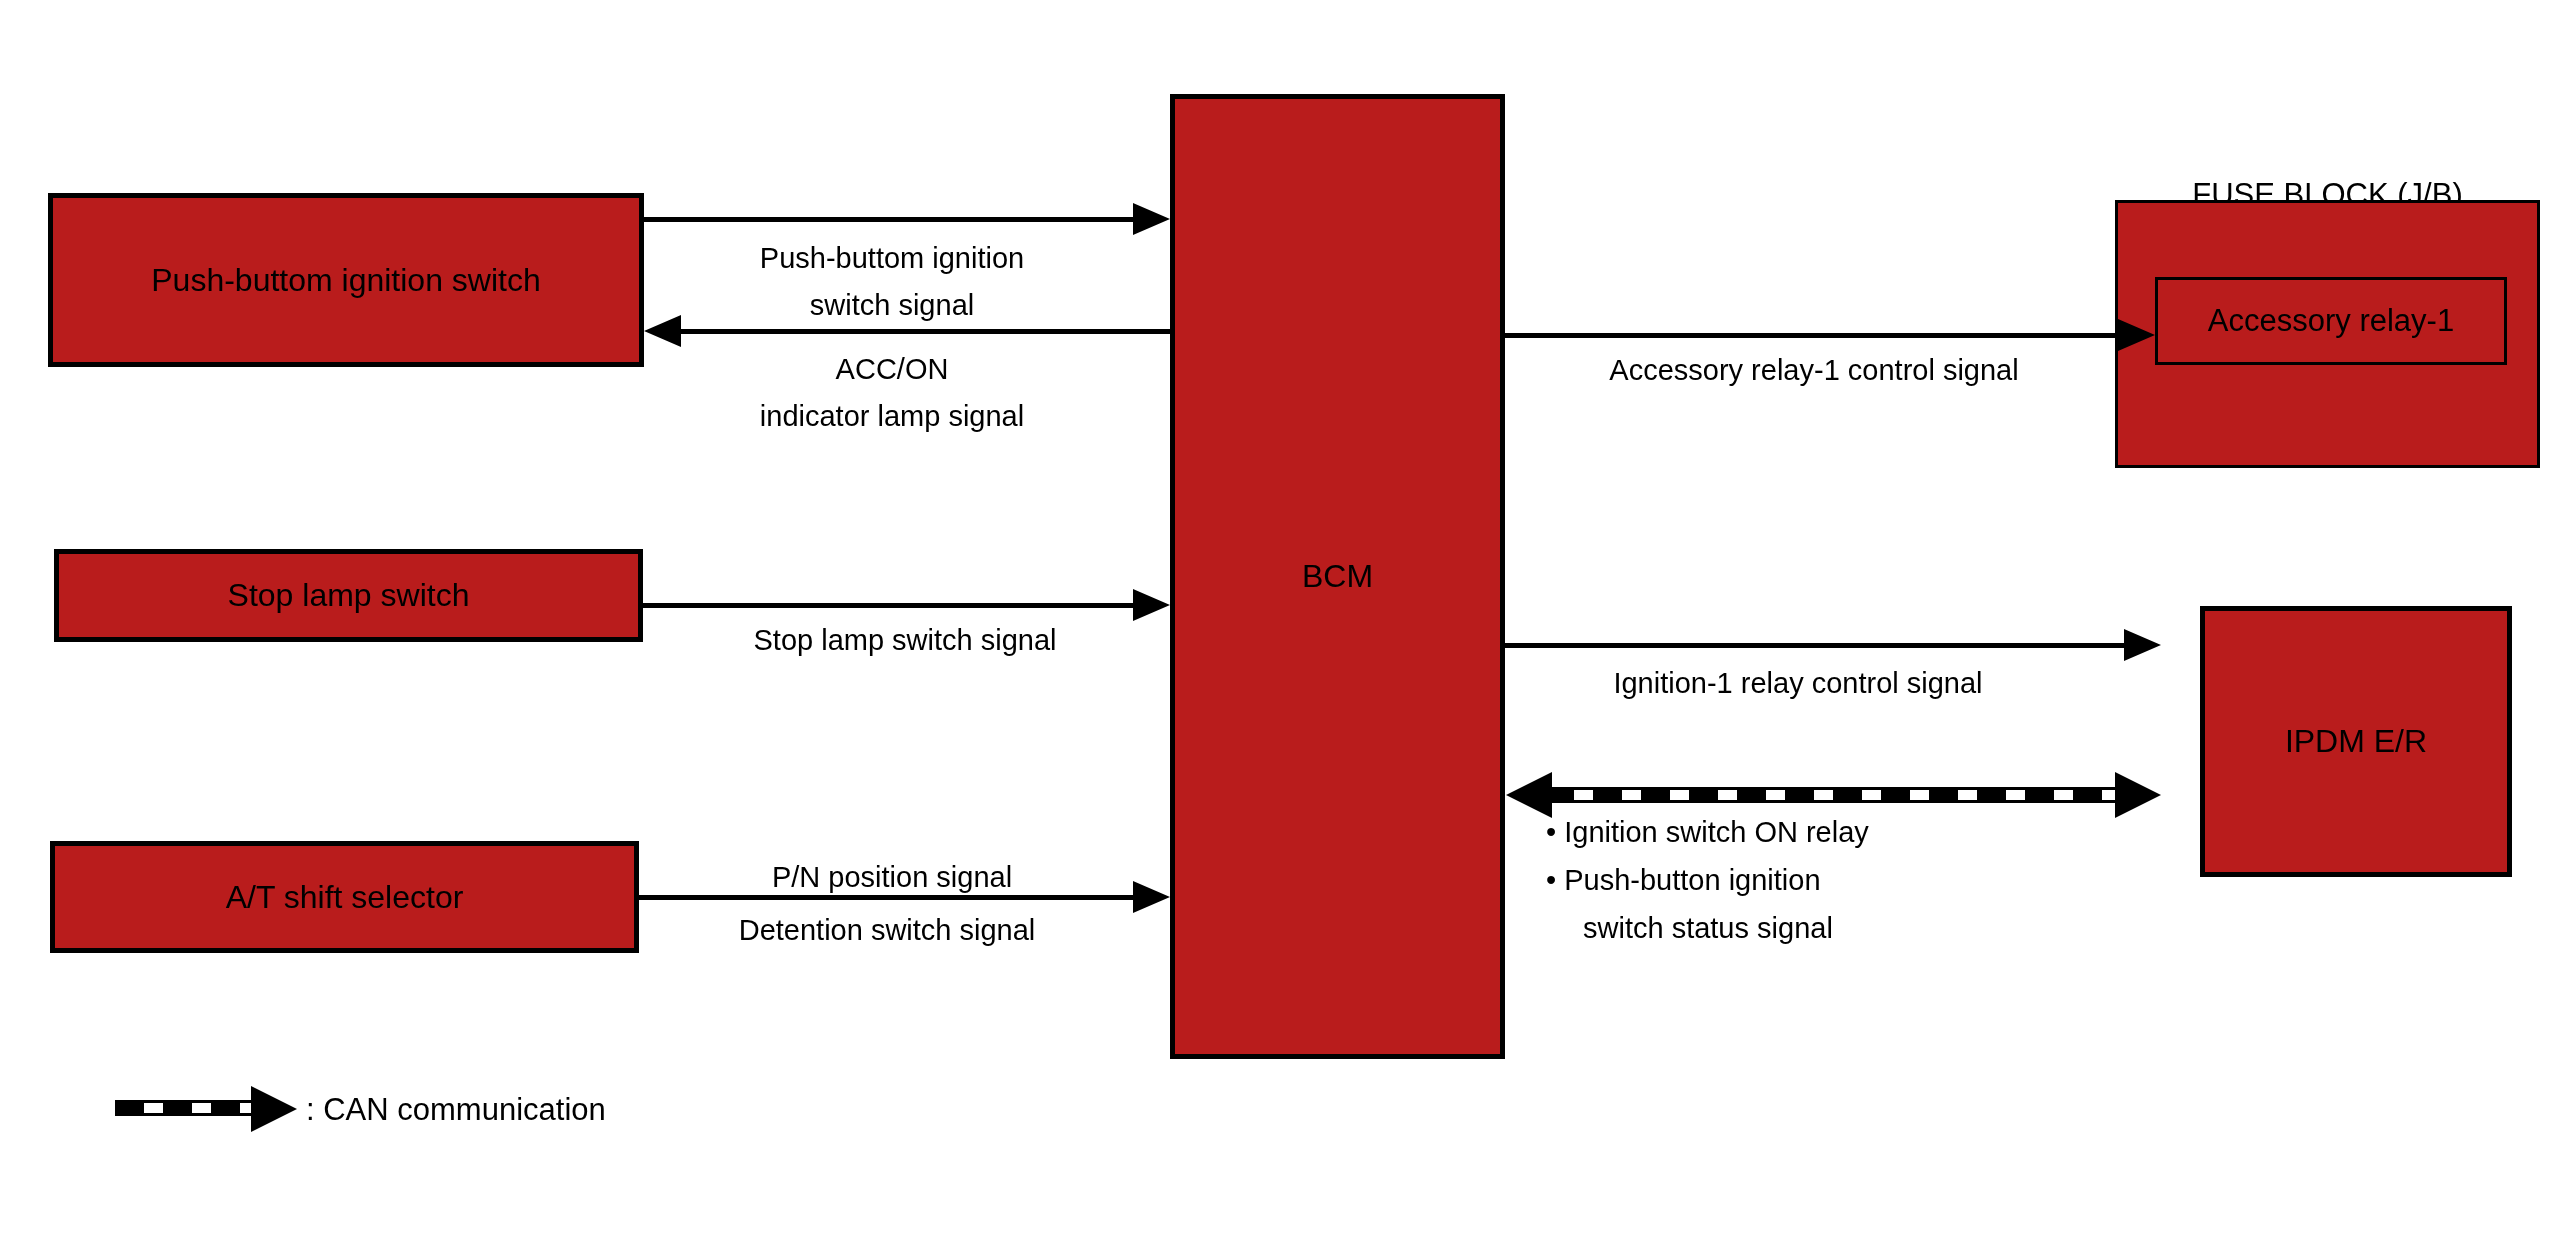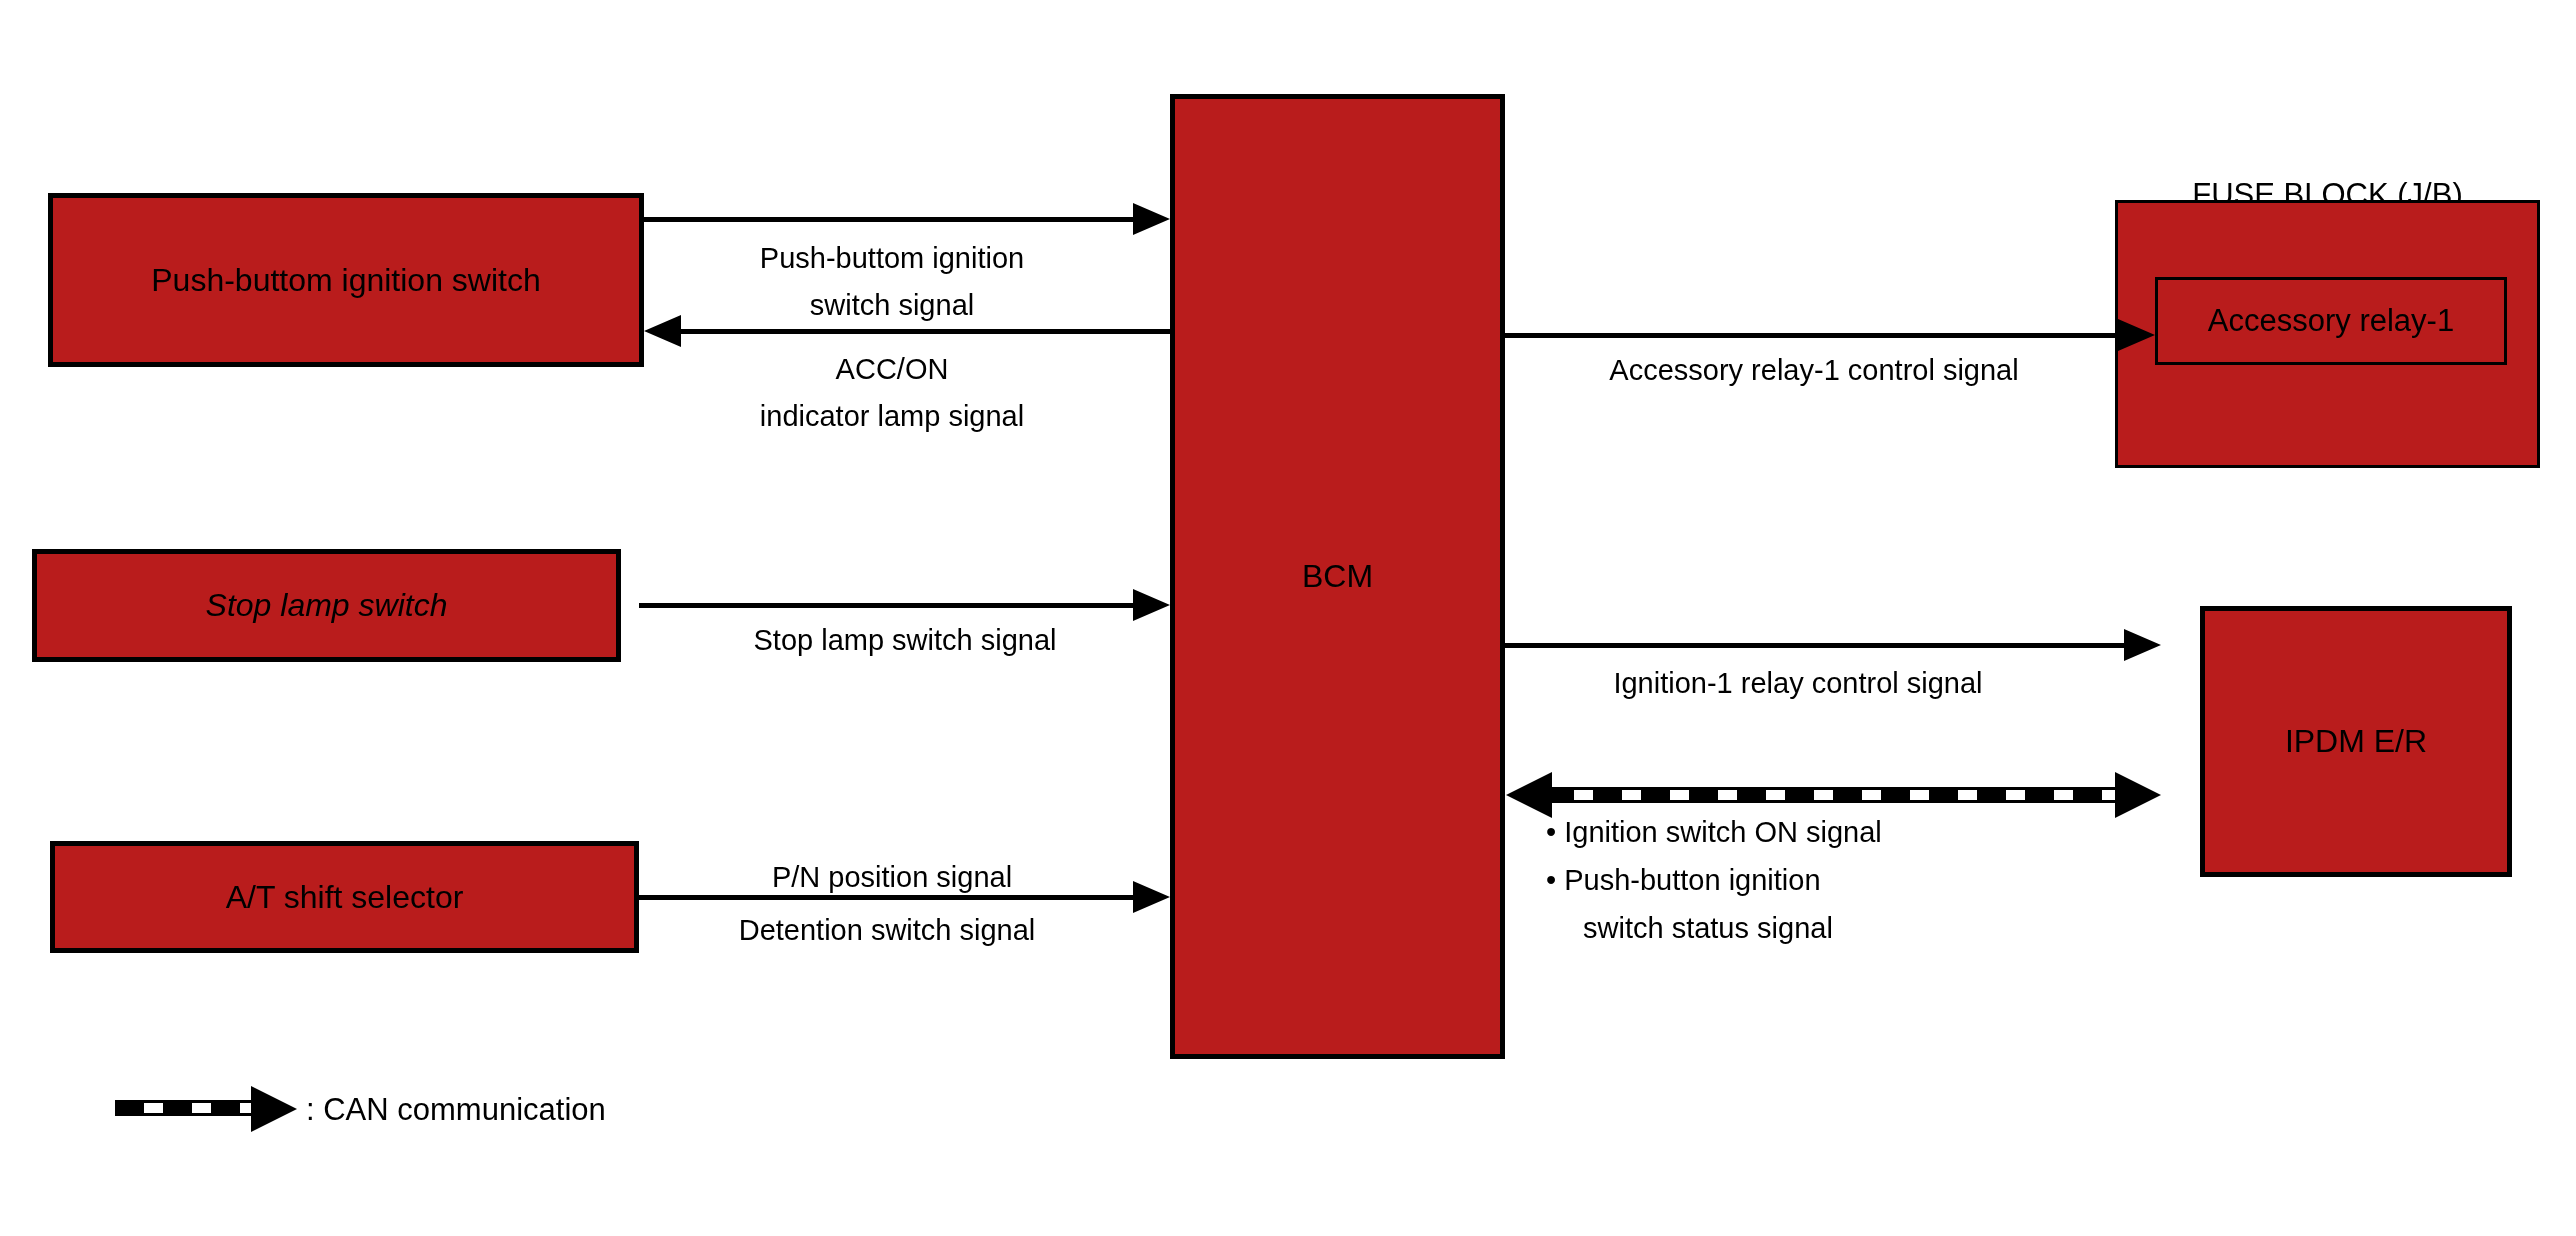--- a/index.html
+++ b/index.html
@@ -85,21 +85,21 @@
     margin-top: 32px;
   }
 </style>
 </head>
 <body>
 
 <div class="box" style="left:48px; top:193px; width:596px; height:174px;">
   <span>Push-buttom ignition switch</span>
 </div>
 
-<div class="box" style="left:32px; top:549px; width:589px; height:113px;font-style:italic;">
+<div class="box" style="left:54px; top:549px; width:589px; height:93px;">
   <span>Stop lamp switch</span>
 </div>
 
 <div class="box" style="left:50px; top:841px; width:589px; height:112px;">
   <span>A/T shift selector</span>
 </div>
 
 <div class="box" style="left:1170px; top:94px; width:335px; height:965px;">
   <span>BCM</span>
 </div>
@@ -145,21 +145,21 @@
 
 <div class="hline" style="left:1504px; top:643px; width:623px;"></div>
 <div class="arrowhead right" style="left:2124px; top:629px;"></div>
 <div class="label centered" style="left:1798px; top:669px;">Ignition-1 relay control signal</div>
 
 <div class="canhead left" style="left:1506px; top:772px;"></div>
 <div class="canbar" style="left:1545px; top:787px; width:576px;"></div>
 <div class="canhead right" style="left:2115px; top:772px;"></div>
 
 <div class="notes" style="left:1546px; top:808px;">
-  <div>• Ignition switch ON signal</div>
+  <div>• Ignition switch ON relay</div>
   <div>• Push-button ignition</div>
   <div class="indent">switch status signal</div>
 </div>
 
 <div class="canbar" style="left:115px; top:1100px; width:137px;"></div>
 <div class="canhead right" style="left:251px; top:1086px;"></div>
 <div class="label" style="left:306px; top:1094px; font-size:31px;">: CAN communication</div>
 
 
 </body></html>

